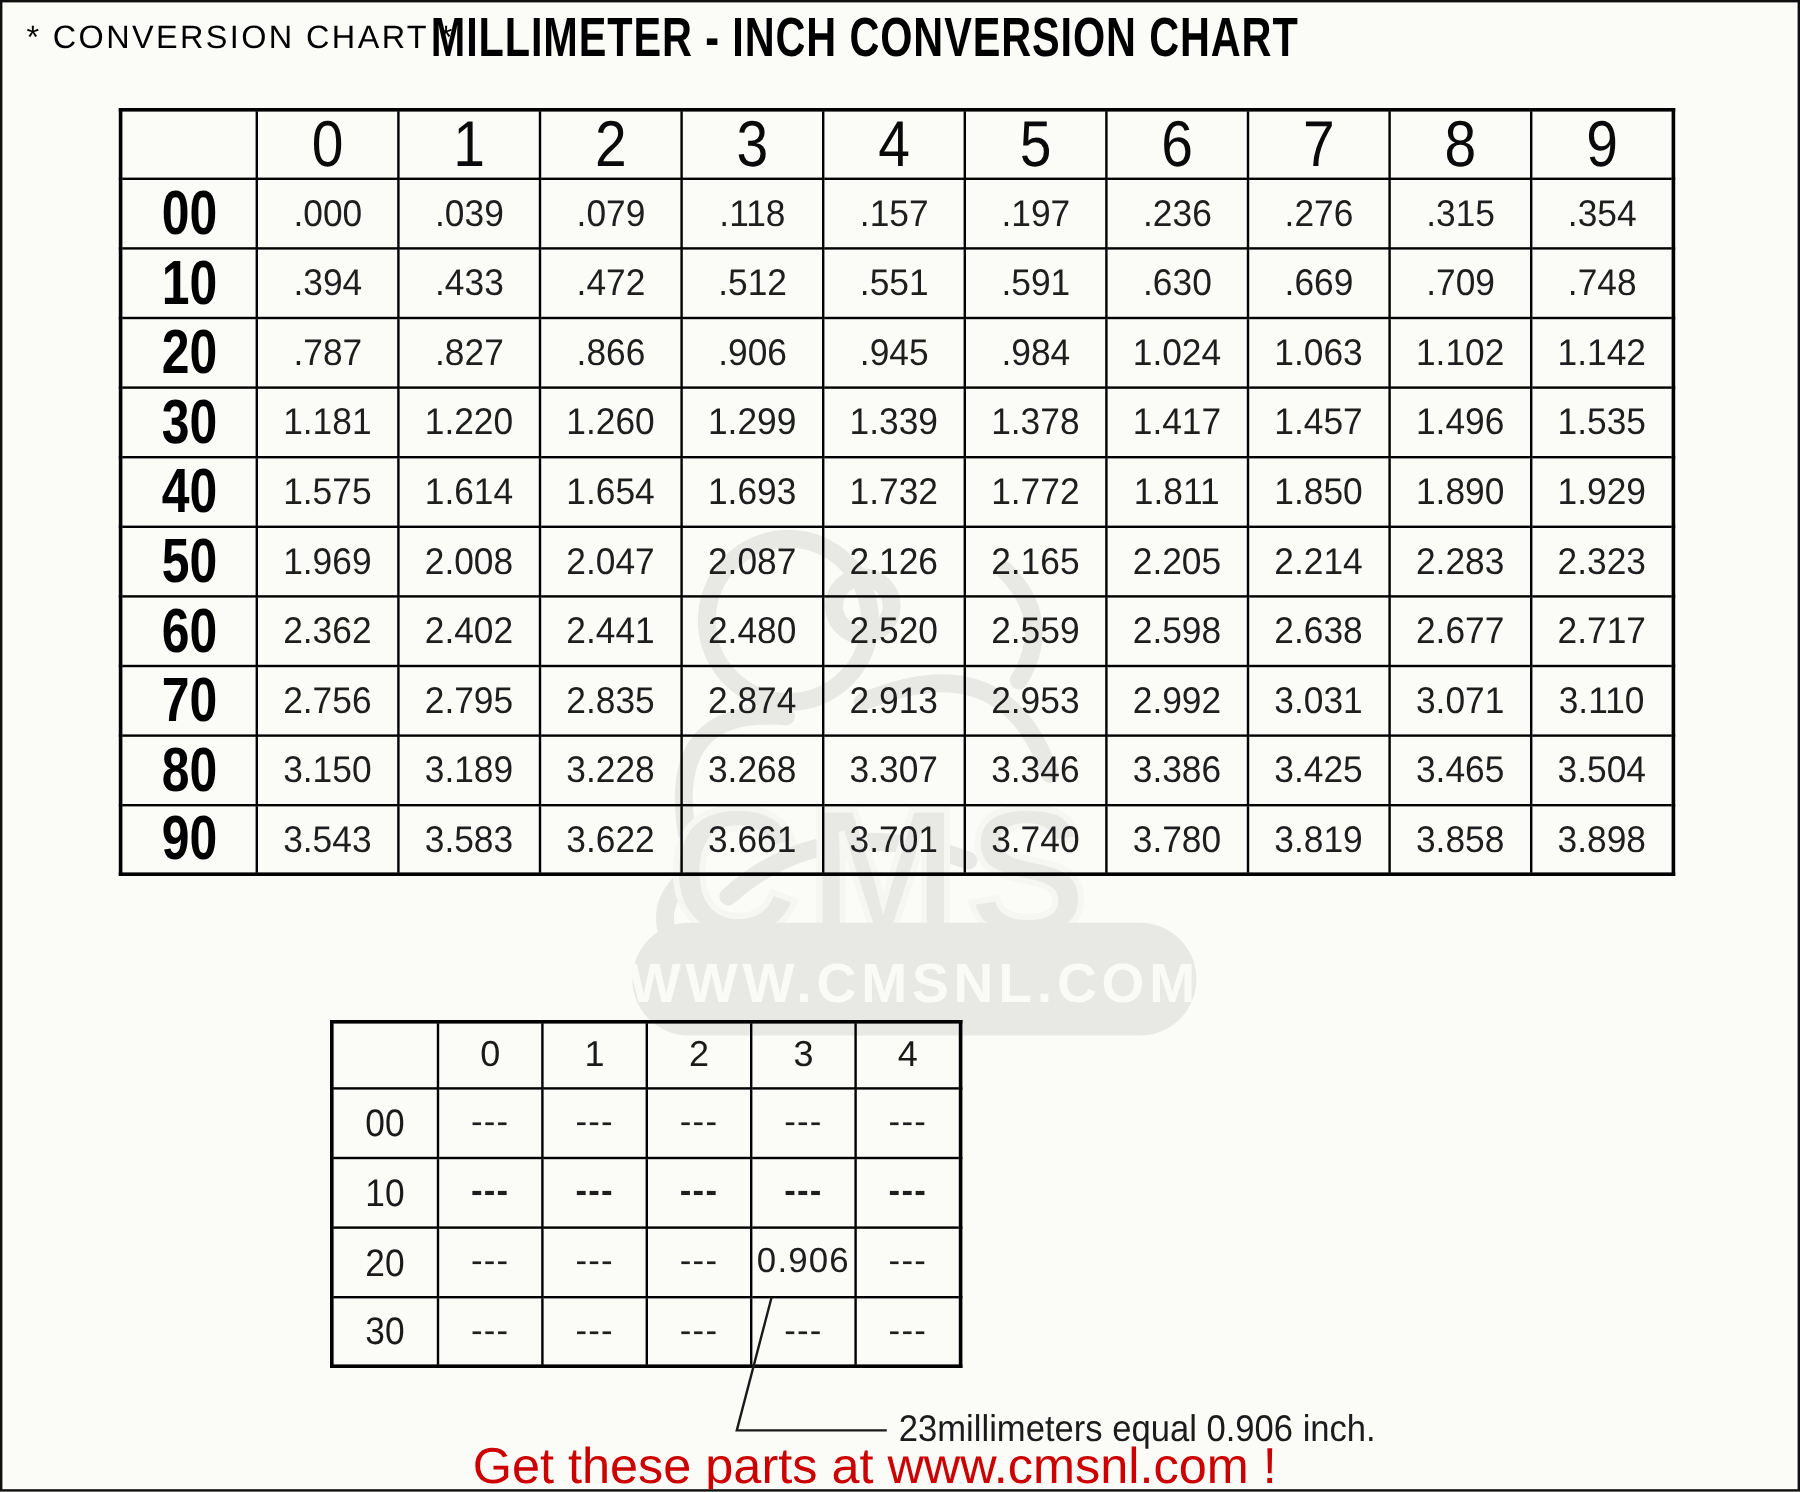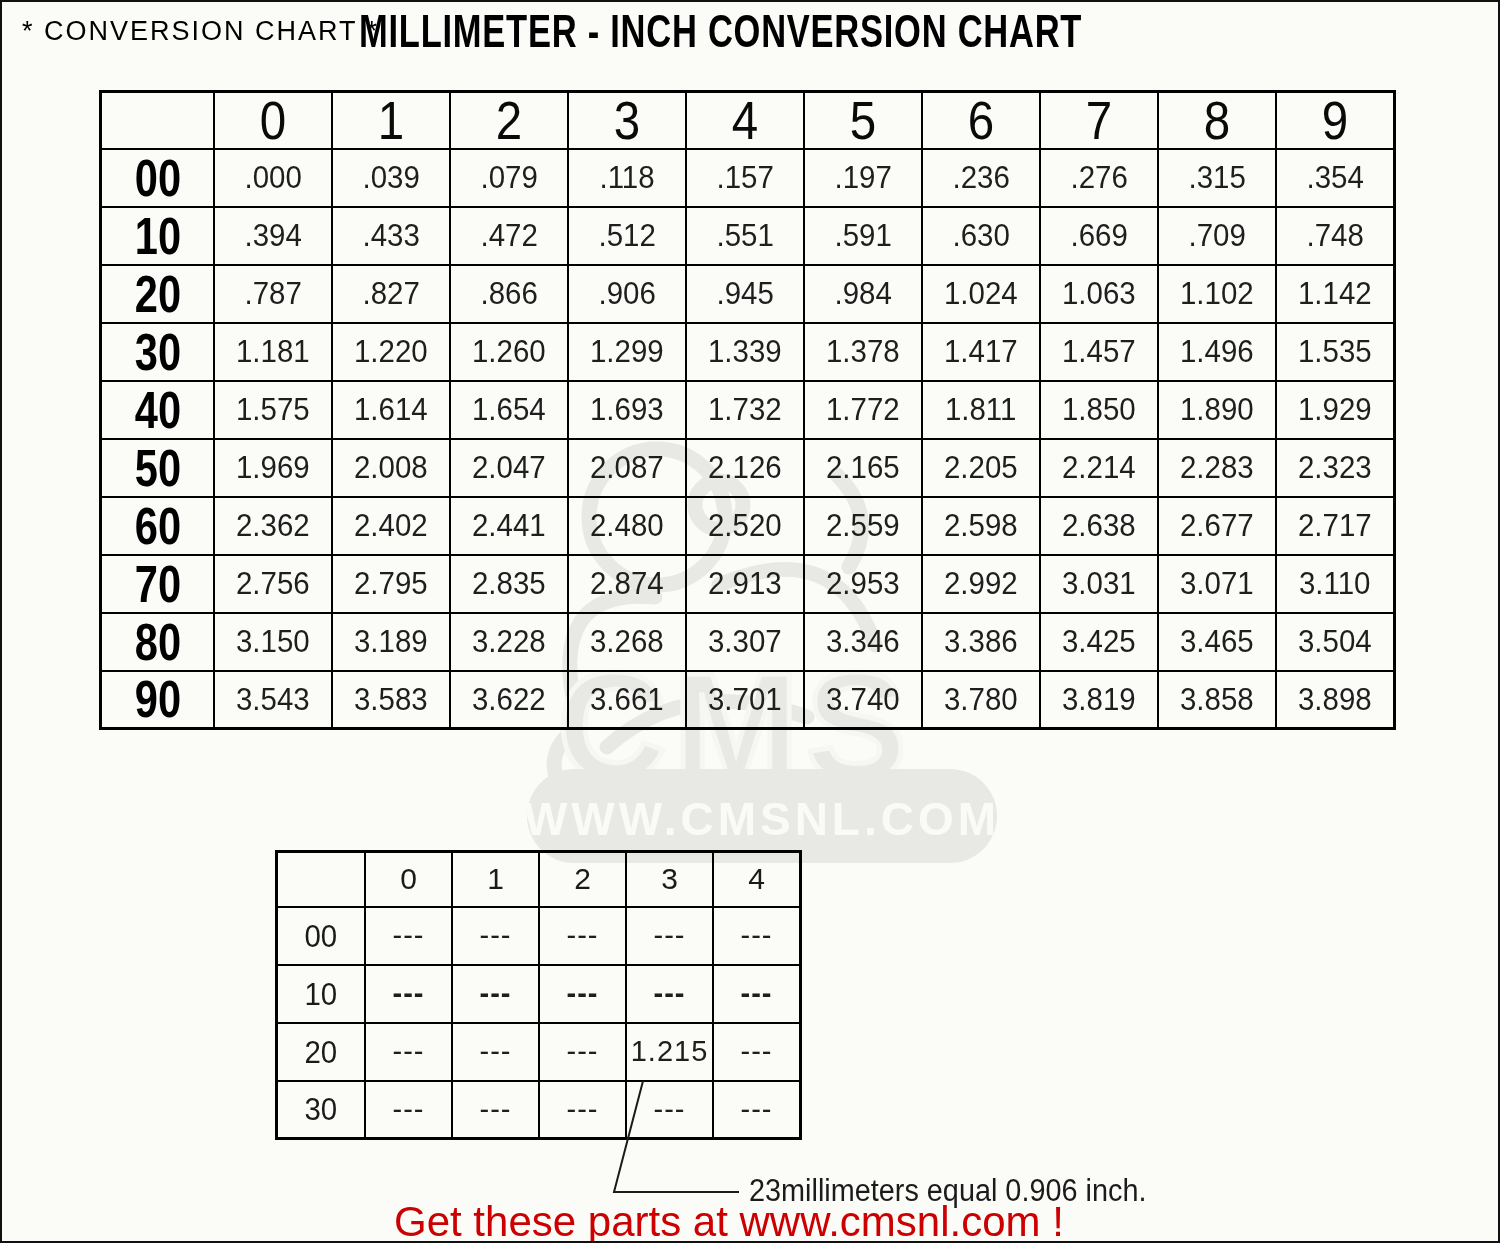--- a/index.html
+++ b/index.html
@@ -277,21 +277,21 @@
         <td><span class="cell-text">---</span></td>
         <td><span class="cell-text">---</span></td>
         <td><span class="cell-text">---</span></td>
         <td><span class="cell-text">---</span></td>
       </tr>
       <tr>
         <th><span class="rowhdr-text">20</span></th>
         <td><span class="cell-text">---</span></td>
         <td><span class="cell-text">---</span></td>
         <td><span class="cell-text">---</span></td>
-        <td><span class="cell-text">1.215</span></td>
+        <td><span class="cell-text">0.906</span></td>
         <td><span class="cell-text">---</span></td>
       </tr>
       <tr>
         <th><span class="rowhdr-text">30</span></th>
         <td><span class="cell-text">---</span></td>
         <td><span class="cell-text">---</span></td>
         <td><span class="cell-text">---</span></td>
         <td><span class="cell-text">---</span></td>
         <td><span class="cell-text">---</span></td>
       </tr>

